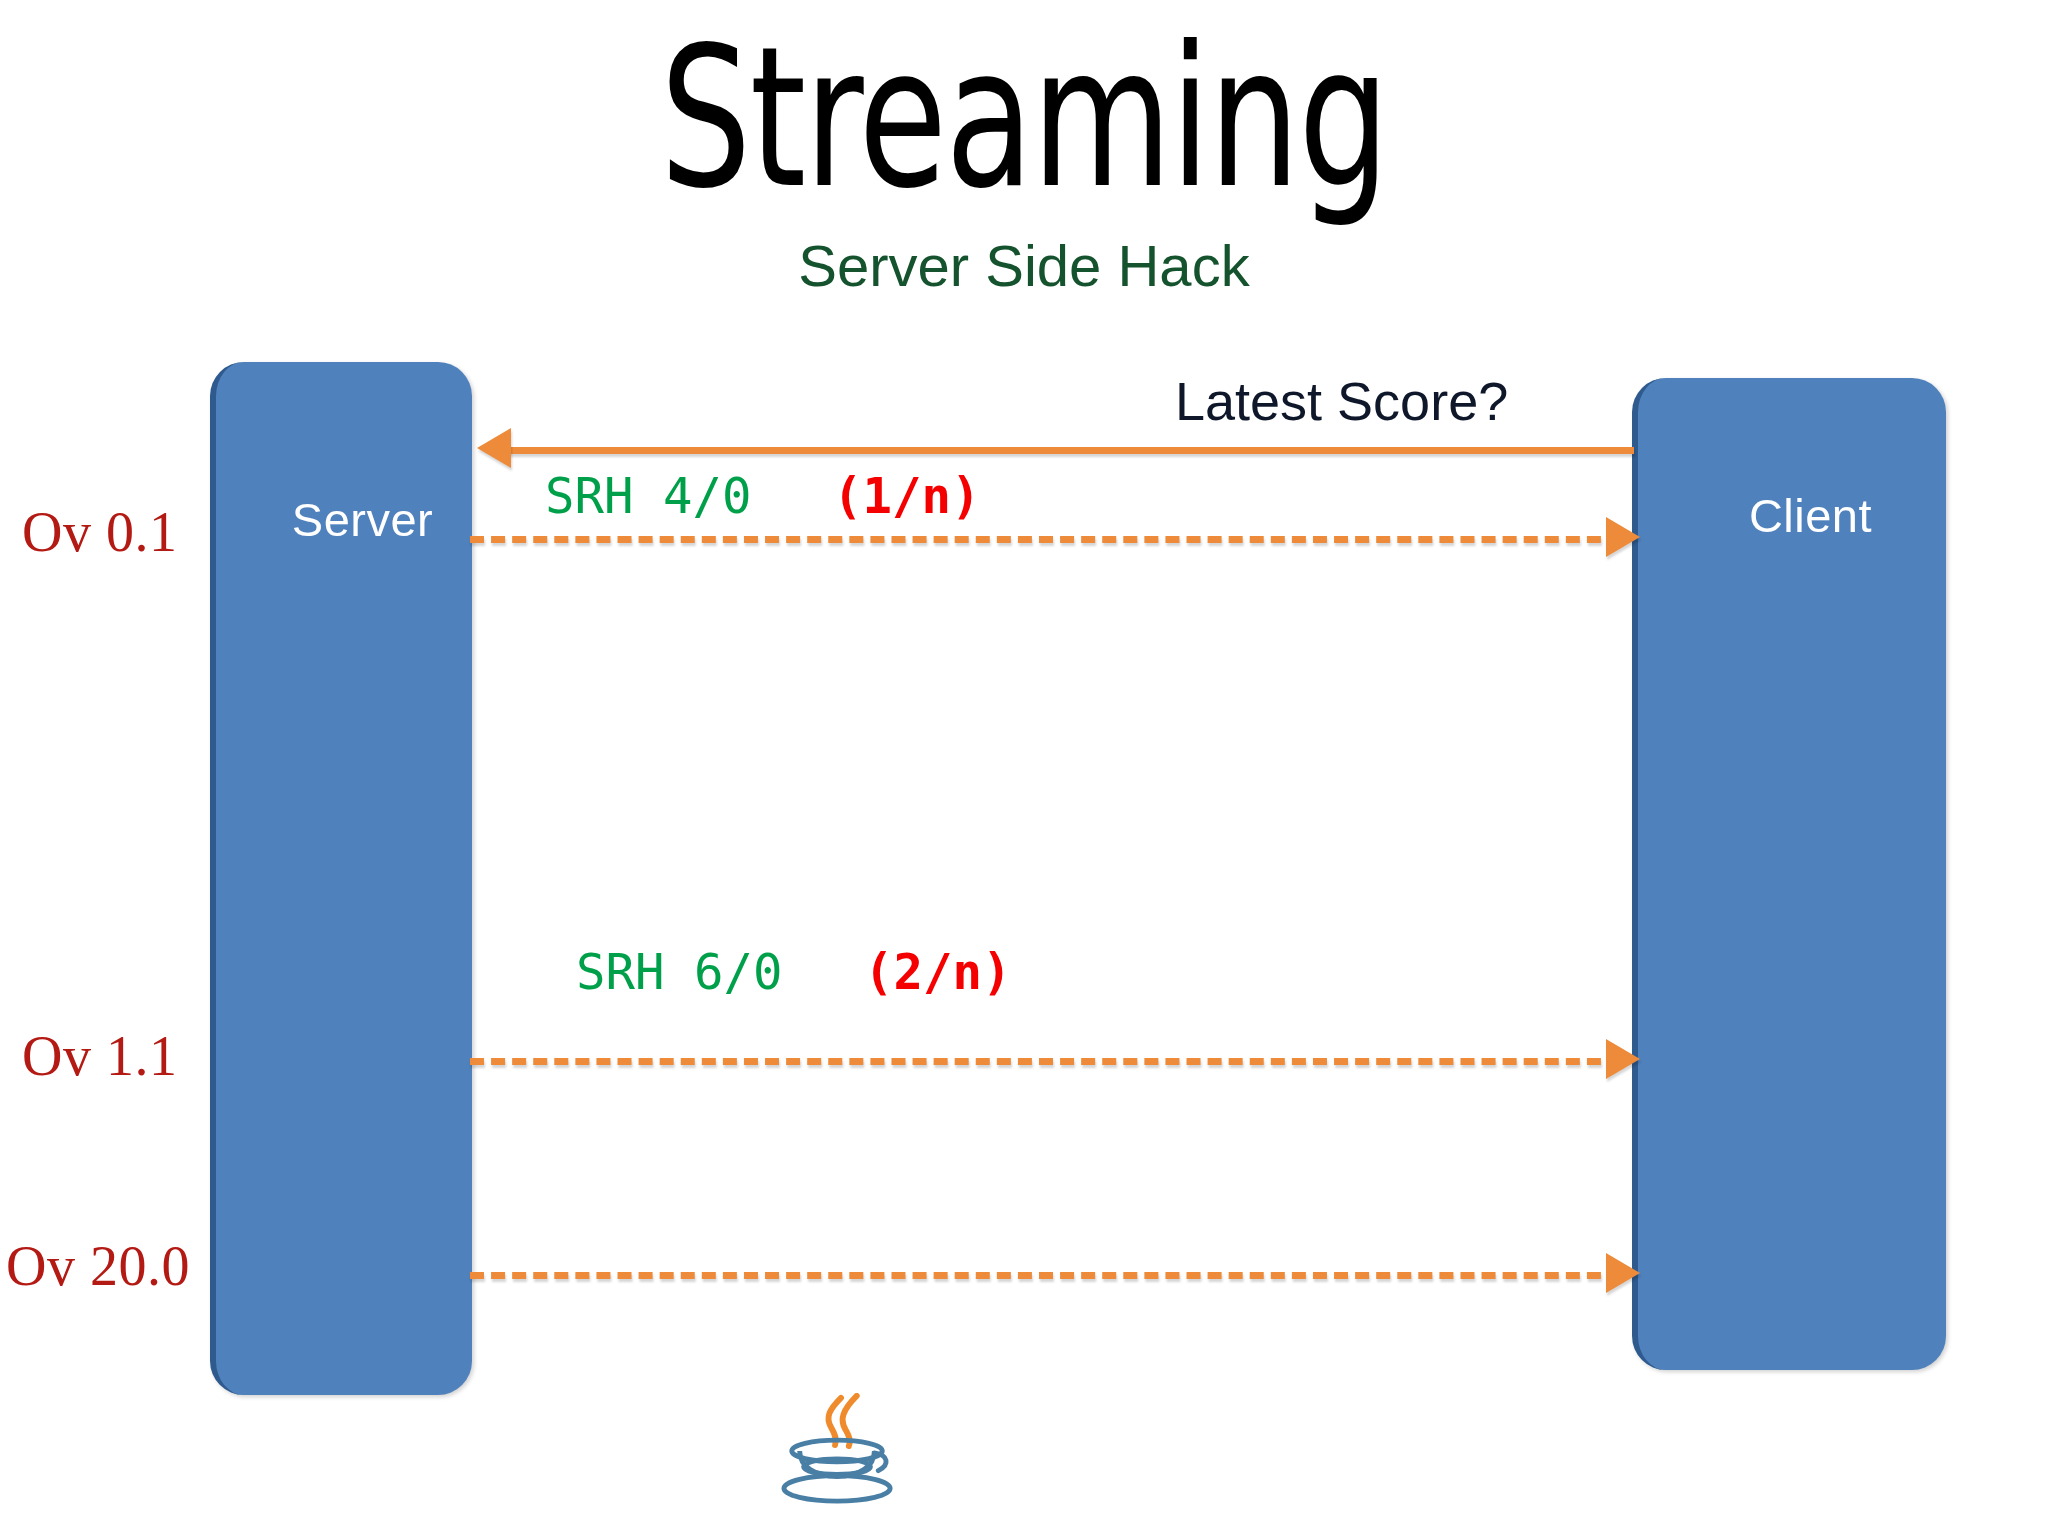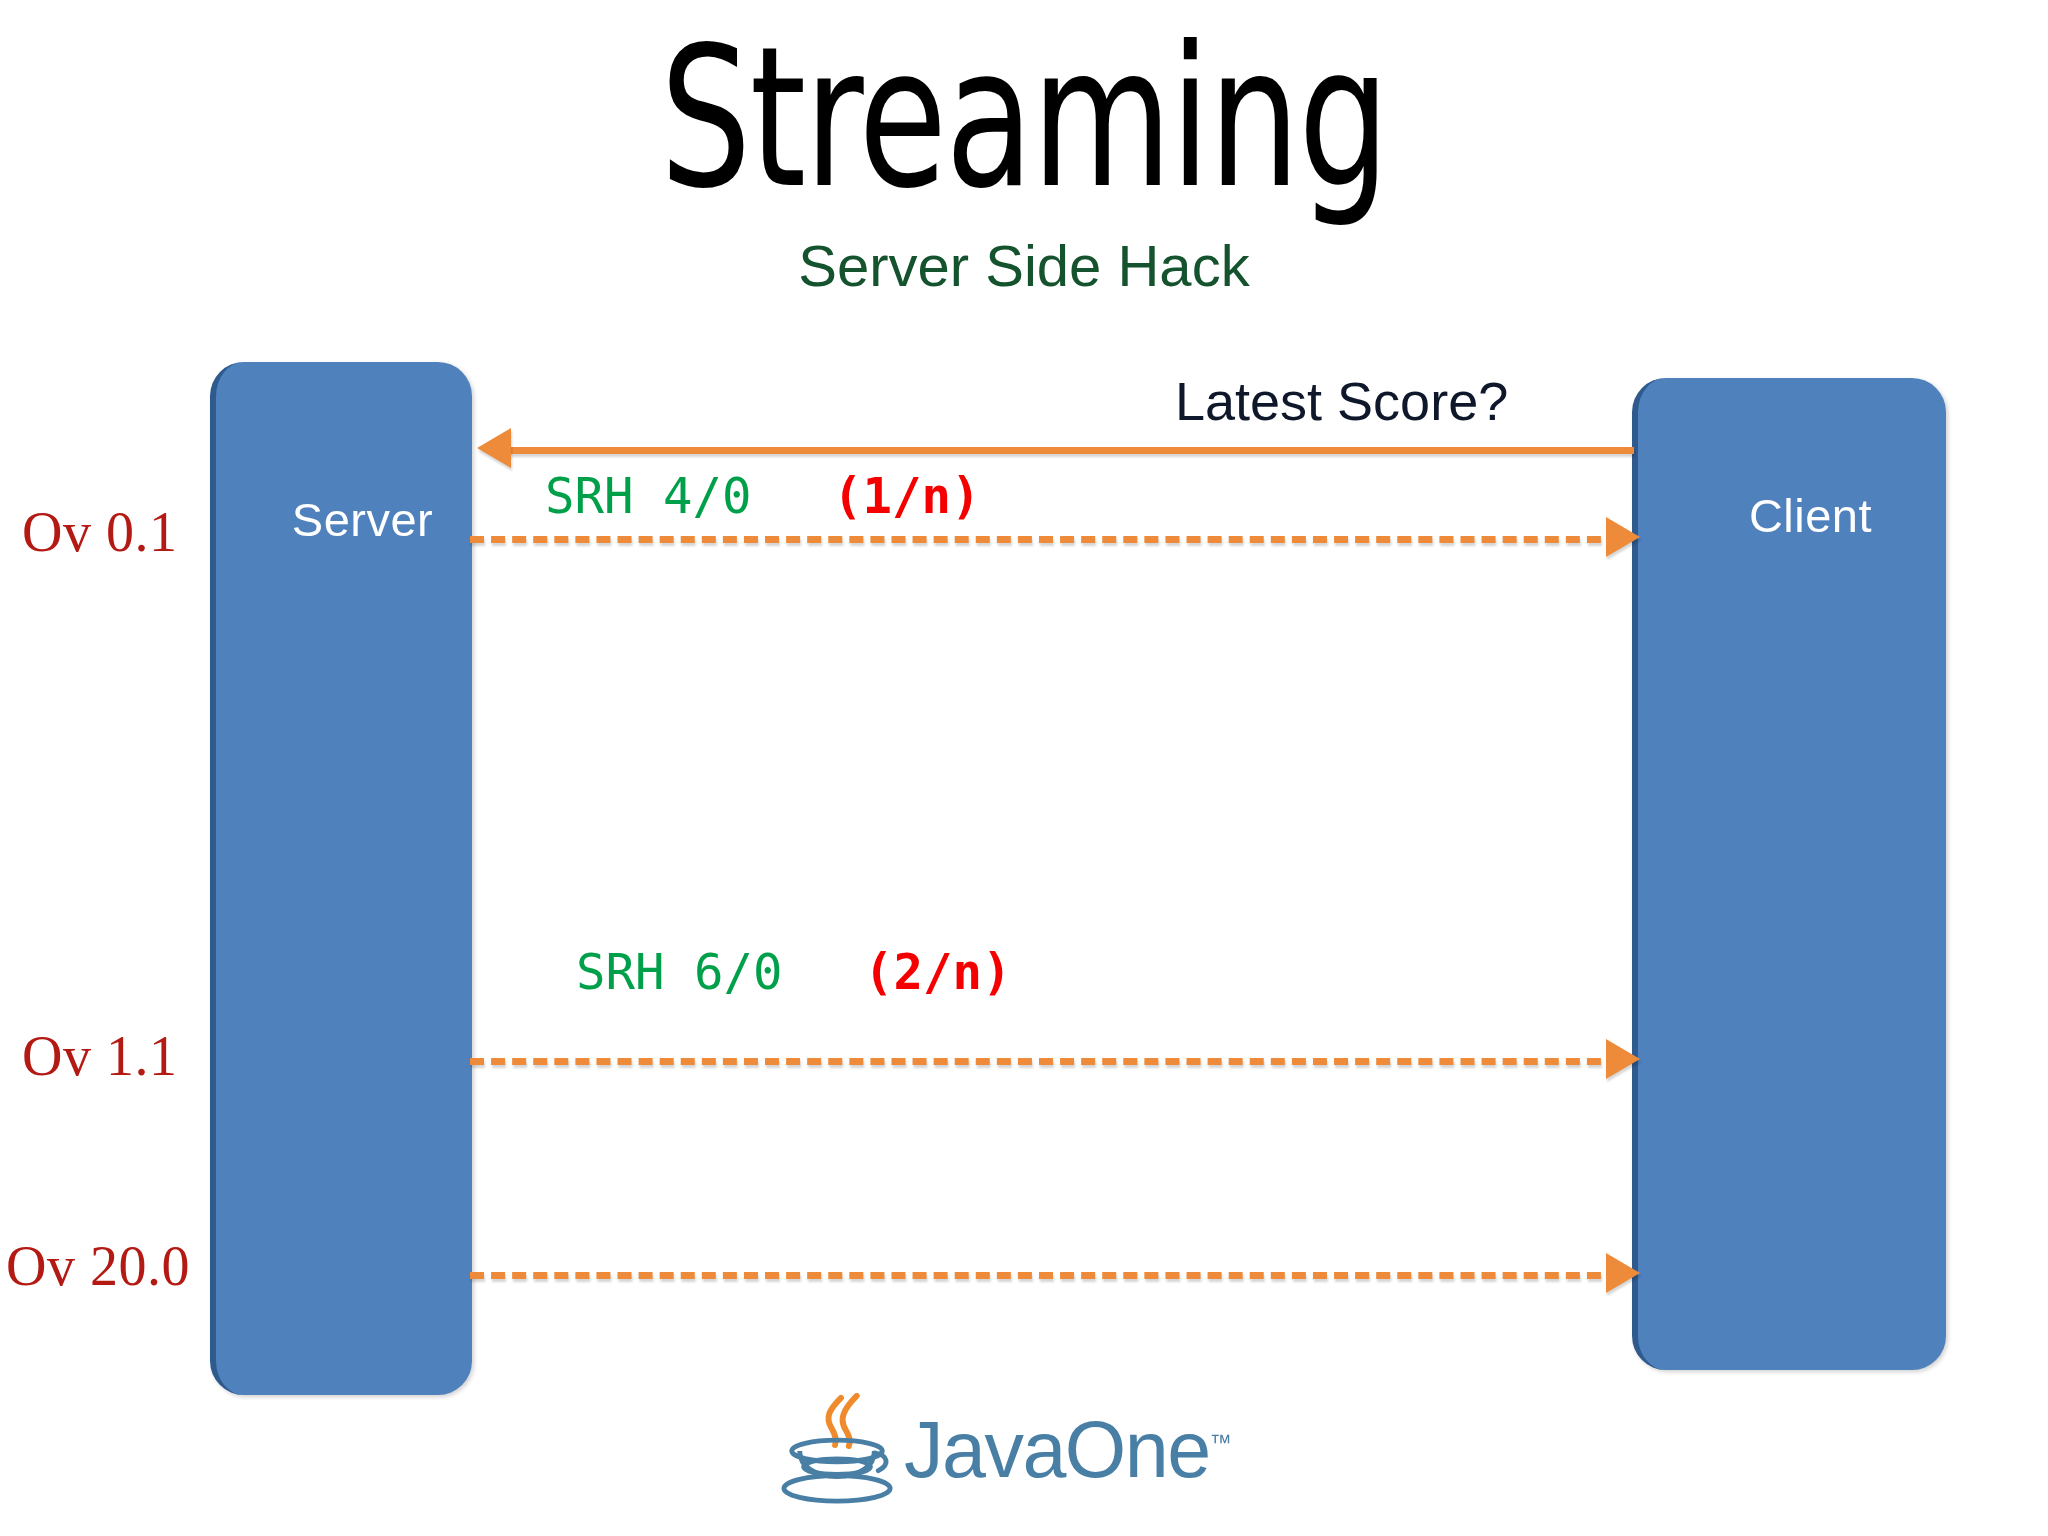--- a/index.html
+++ b/index.html
@@ -241,18 +241,15 @@
       <path d="M78 2 C64 16, 60 26, 67 37 C71 44, 72 48, 70 53" fill="none" stroke="#EF8B2C" stroke-width="6" stroke-linecap="round"></path>
 
       <ellipse cx="58" cy="58" rx="46" ry="11" fill="none" stroke="#4A7FA5" stroke-width="5"></ellipse>
       <path d="M20 58 C20 74, 36 84, 58 84 C80 84, 96 74, 96 58" fill="none" stroke="#4A7FA5" stroke-width="5"></path>
       <ellipse cx="58" cy="74" rx="34" ry="8" fill="none" stroke="#4A7FA5" stroke-width="5"></ellipse>
 
       <ellipse cx="58" cy="96" rx="54" ry="13" fill="none" stroke="#4A7FA5" stroke-width="5"></ellipse>
 
       <path d="M96 60 C110 62, 112 72, 100 78" fill="none" stroke="#4A7FA5" stroke-width="5" stroke-linecap="round"></path>
     </svg>
-    <div id="logo-wordmark">
-      <span>JavaOne</span><span id="logo-tm">™</span>
-    </div>
   </div>
 
 </div>
 
 </body></html>

